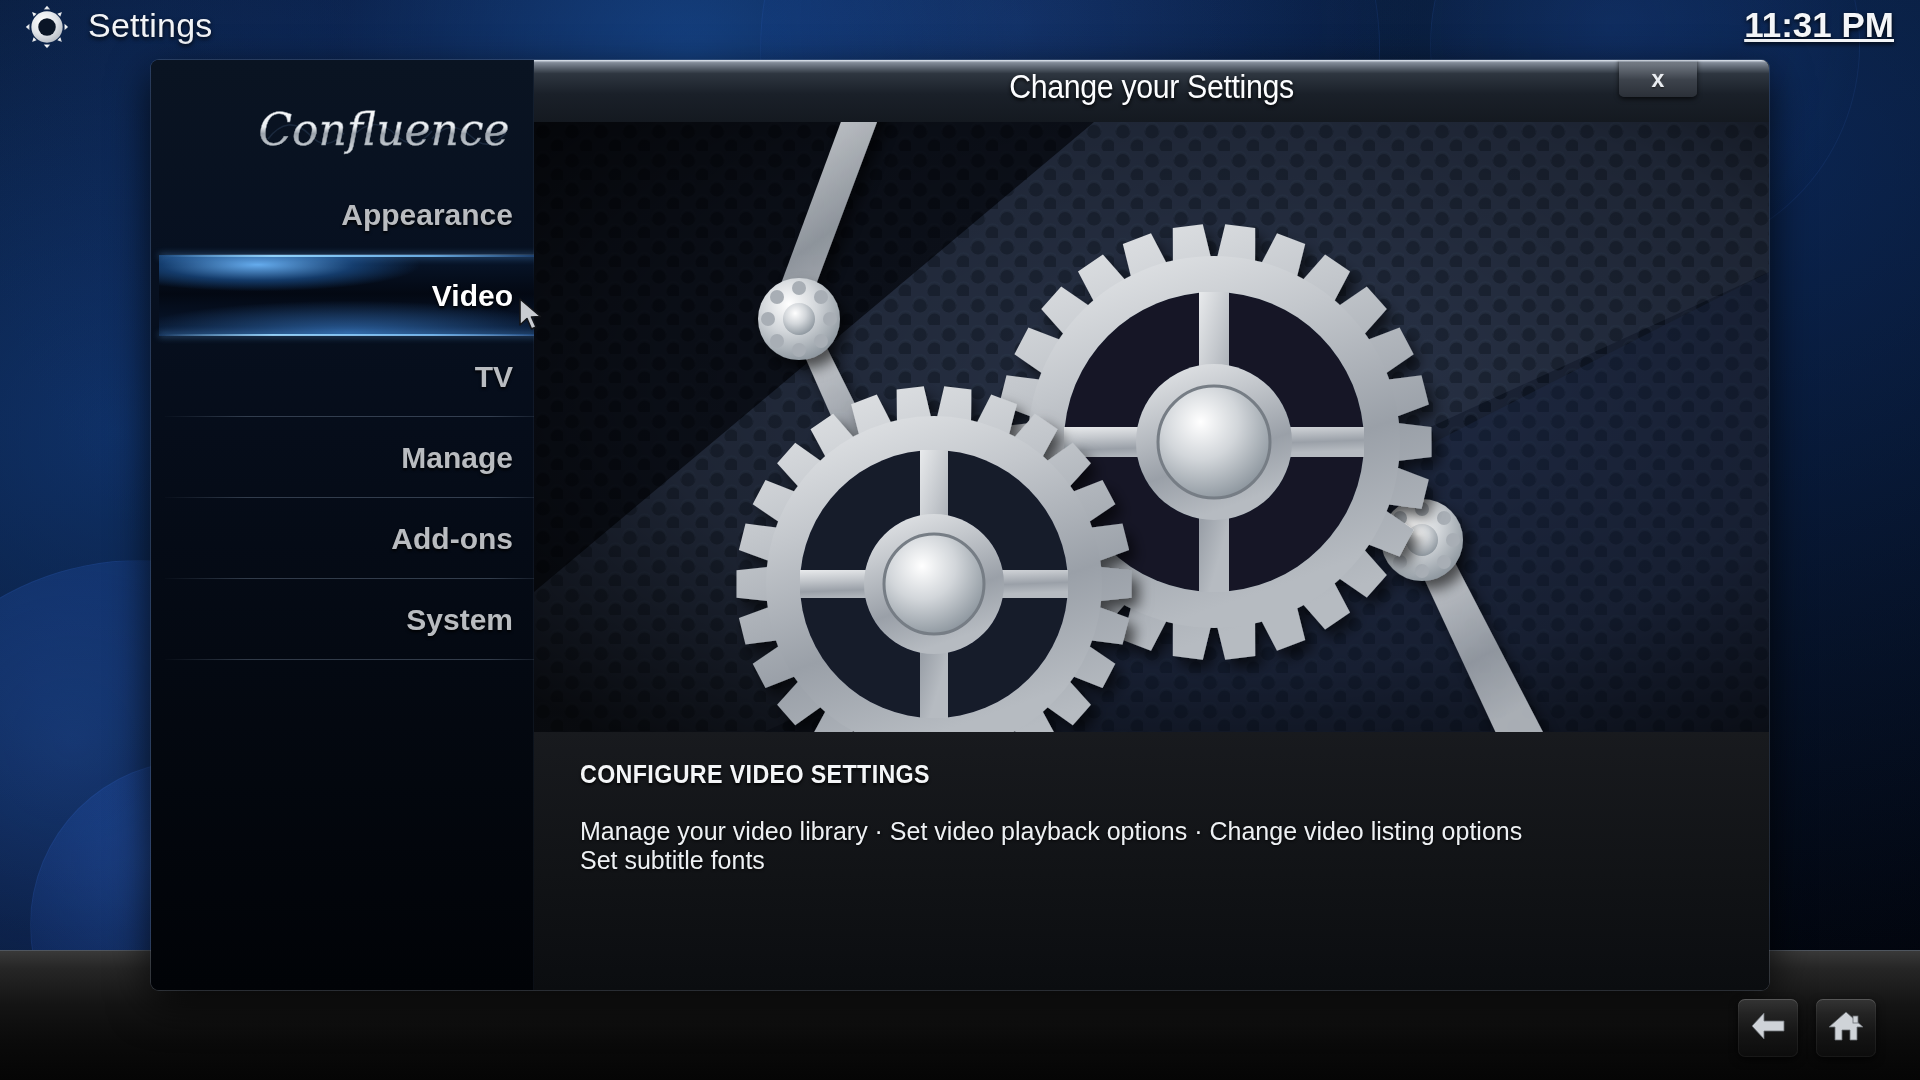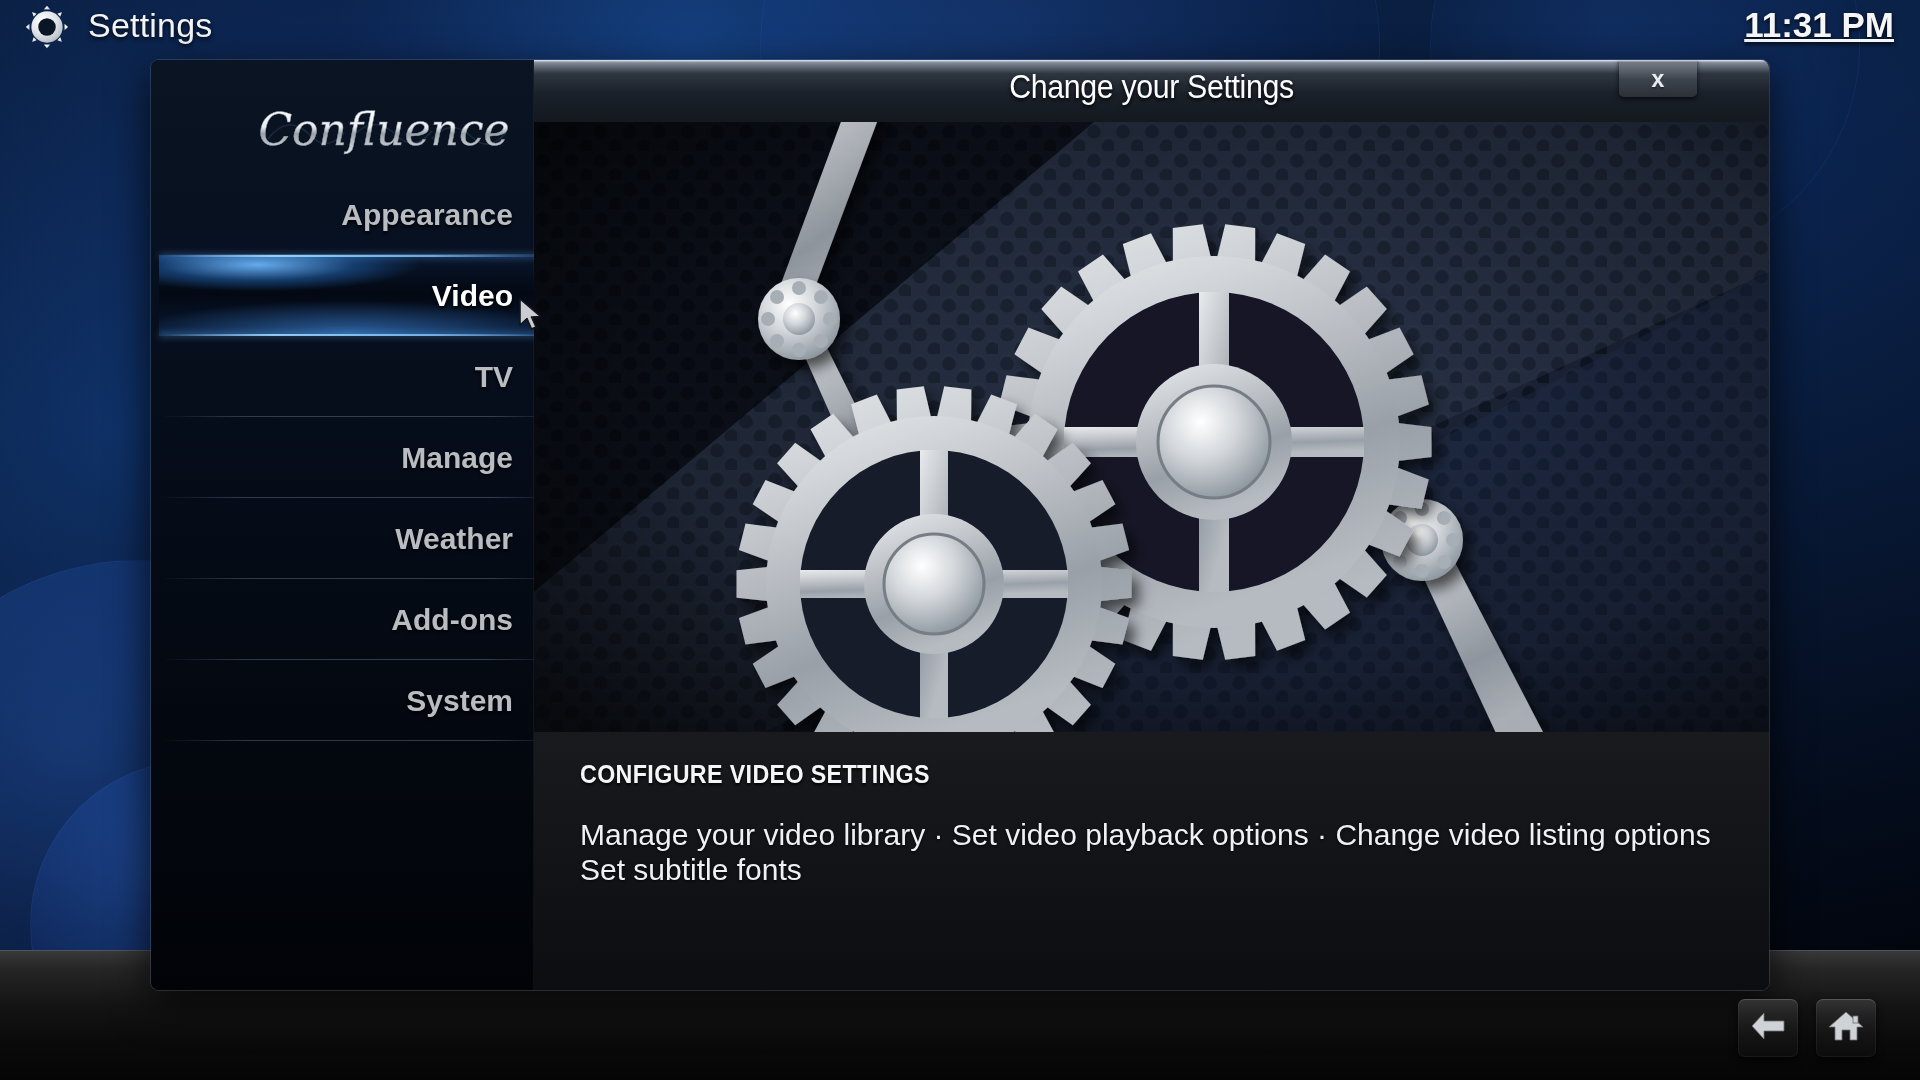--- a/index.html
+++ b/index.html
@@ -154,21 +154,21 @@
     position:absolute; left:0; right:0; top:672px; bottom:0;
     background:linear-gradient(180deg,#181a1e 0%, #111316 55%, #0b0d10 100%);
     padding:28px 46px 0 46px;
   }
   #desc-heading{
     font-size:25px; font-weight:bold; color:#f4f6f8; letter-spacing:.4px;
     transform:scaleX(.93); transform-origin:left center;
     text-shadow:0 2px 3px rgba(0,0,0,.85);
   }
   #desc-body{
-    margin-top:28px; font-size:30px; color:#eef1f4; line-height:1.17;
+    margin-top:28px; font-size:25px; color:#eef1f4; line-height:1.17;
     text-shadow:0 1px 3px rgba(0,0,0,.8);
   }
   #desc-body span{ display:block; }
 
   
   .nav-btn{
     position:absolute; width:60px; height:58px; border-radius:7px;
     background:linear-gradient(180deg,#343434 0%, #232323 26%, #141414 62%, #0c0c0c 100%);
     box-shadow:inset 0 1px 0 rgba(255,255,255,.13), inset 0 0 0 1px rgba(255,255,255,.05), 0 3px 8px rgba(0,0,0,.7);
     display:flex; align-items:center; justify-content:center; cursor:pointer;
@@ -240,21 +240,20 @@
         </g>
         <text x="150" y="50" text-anchor="middle" font-family="'DejaVu Serif', serif" font-size="44" font-style="italic" fill="url(#gradScript)" stroke="#8e969f" stroke-width="0.5">Confluence</text>
       </svg>
     </div>
 
     <div id="menu">
         <div class="menu-item"><span class="menu-label">Appearance</span></div>
         <div class="menu-item selected"><span class="focus-bar"></span><span class="focus-top"></span><span class="focus-bot"></span><span class="menu-label">Video</span></div>
         <div class="menu-item"><span class="menu-label">TV</span></div>
         <div class="menu-item"><span class="menu-label">Manage</span></div>
-        <div class="menu-item"><span class="menu-label">Weather</span></div>
         <div class="menu-item"><span class="menu-label">Add-ons</span></div>
         <div class="menu-item"><span class="menu-label">System</span></div>
       </div>
 
     <span id="cursor">
       <svg viewBox="0 0 26 34" aria-hidden="true">
         <path d="M2 1 L2 27 L9 20.5 L13.5 31 L18 29 L13.5 19 L22.5 18.5 Z" fill="#c9ccd1" stroke="#14161a" stroke-width="1.6" stroke-linejoin="round"></path>
       </svg>
     </span>
   </div>

